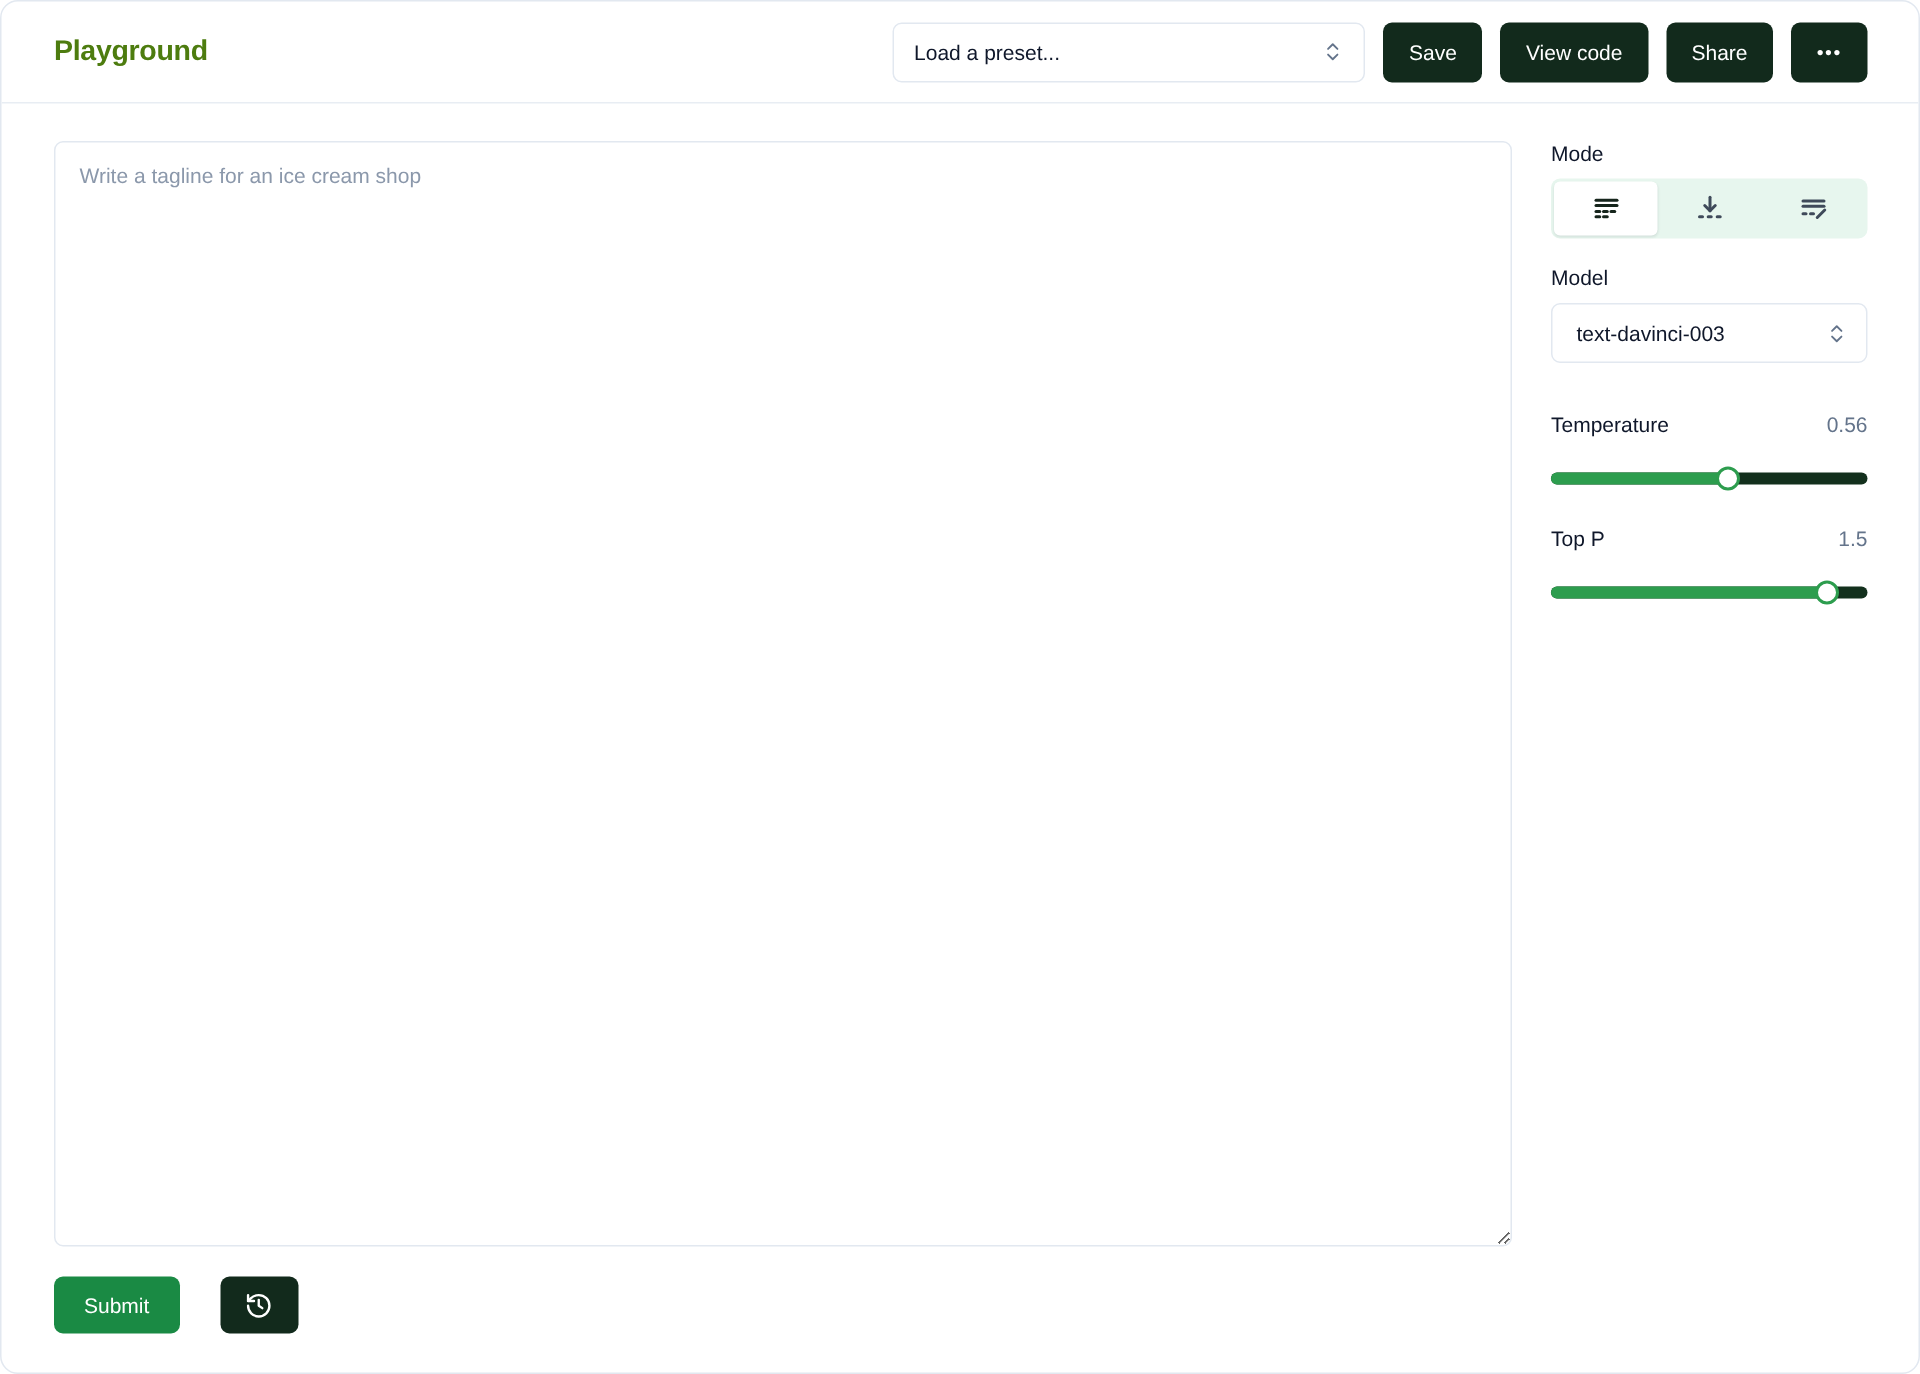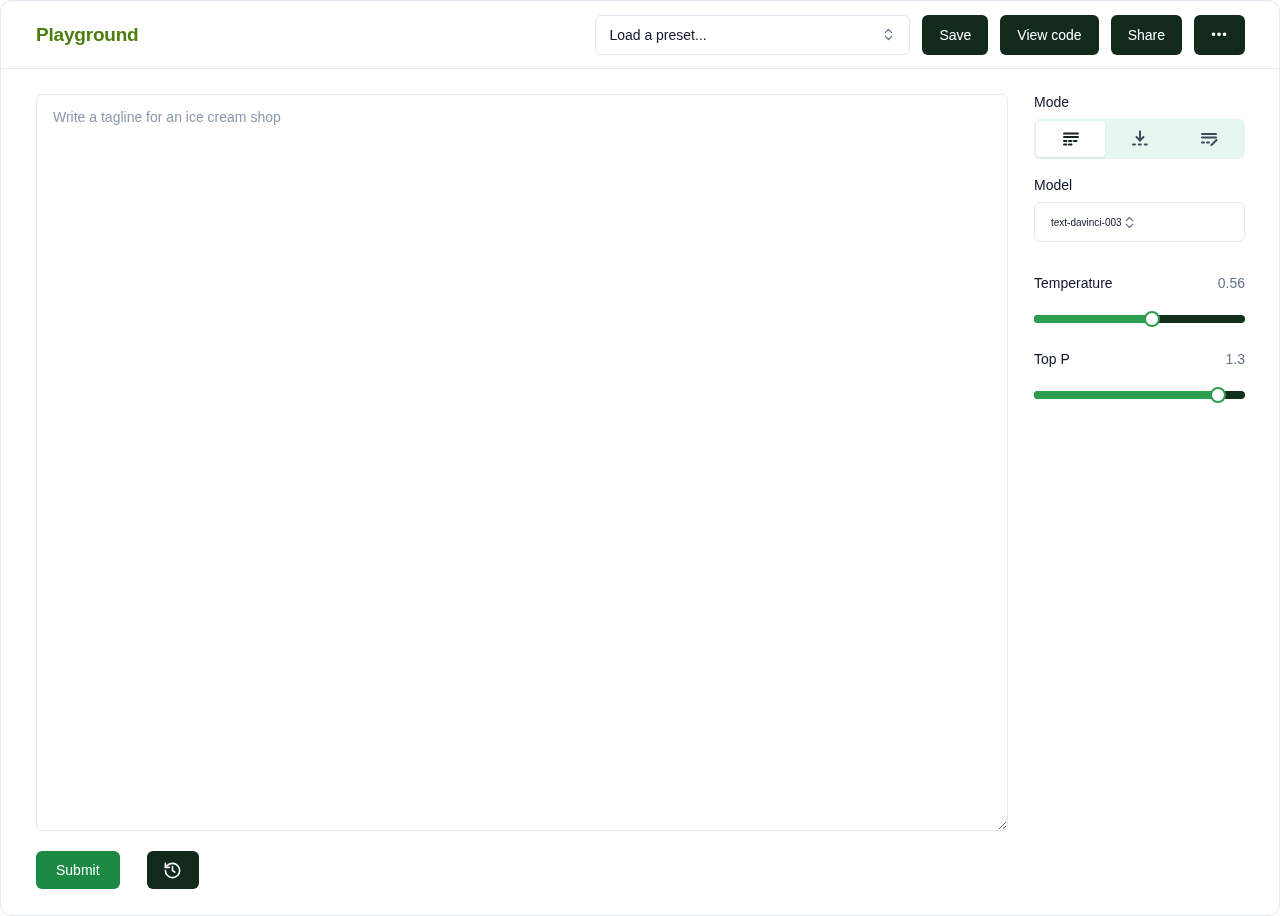--- a/index.html
+++ b/index.html
@@ -78,22 +78,22 @@
     border: none; background: transparent; border-radius: 4px;
     display: flex; align-items: center; justify-content: center;
     color: #3f4a5a; cursor: pointer;
   }
   .mode-tab.active {
     background: #ffffff; color: #16251c;
     box-shadow: 0 1px 2px rgba(15, 23, 42, 0.10);
   }
   .model-select {
     height: 40px; border: 1px solid #e2e8f0; border-radius: 6px;
-    display: flex; align-items: center; 
-    padding: 0 12px 0 16px; font-size: 10px; color: #0f172a;
+    display: flex; align-items: center; justify-content: space-between;
+    padding: 0 12px 0 16px; font-size: 14px; color: #0f172a;
     background: #fff; cursor: pointer;
     margin-bottom: 33px;
   }
   .slider-group { margin-bottom: 28px; margin-top: 20px; }
   .slider-head { display: flex; justify-content: space-between; align-items: center; }
   .slider-label { font-size: 14px; font-weight: 500; color: #0f172a; }
   .slider-value { font-size: 14px; color: #64748b; }
   .slider-track {
     position: relative; height: 8px; border-radius: 999px;
     background: #13301d; margin-top: 24px; cursor: pointer;
@@ -214,21 +214,21 @@
         <div class="slider-track">
           <div class="slider-range" style="width: 56%;"></div>
           <div class="slider-thumb" style="left: 56%;"></div>
         </div>
       </div>
 
 
       <div class="slider-group">
         <div class="slider-head">
           <span class="slider-label">Top P</span>
-          <span class="slider-value">1.3</span>
+          <span class="slider-value">1.5</span>
         </div>
         <div class="slider-track">
           <div class="slider-range" style="width: 87%;"></div>
           <div class="slider-thumb" style="left: 87%;"></div>
         </div>
       </div>
 
     </div>
   </div>
 </div>

